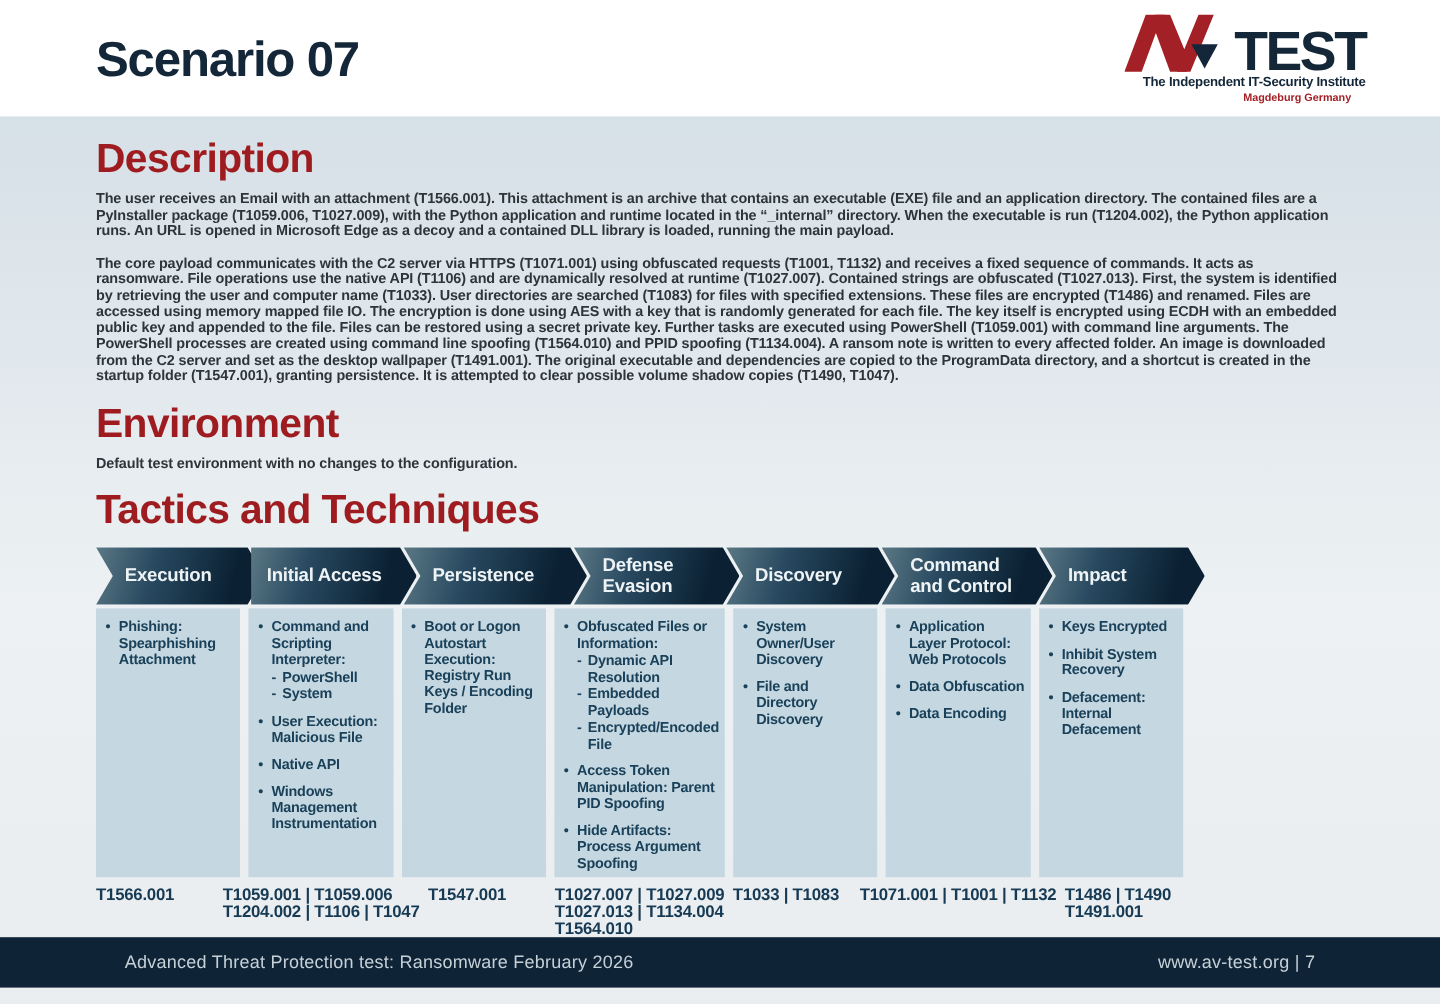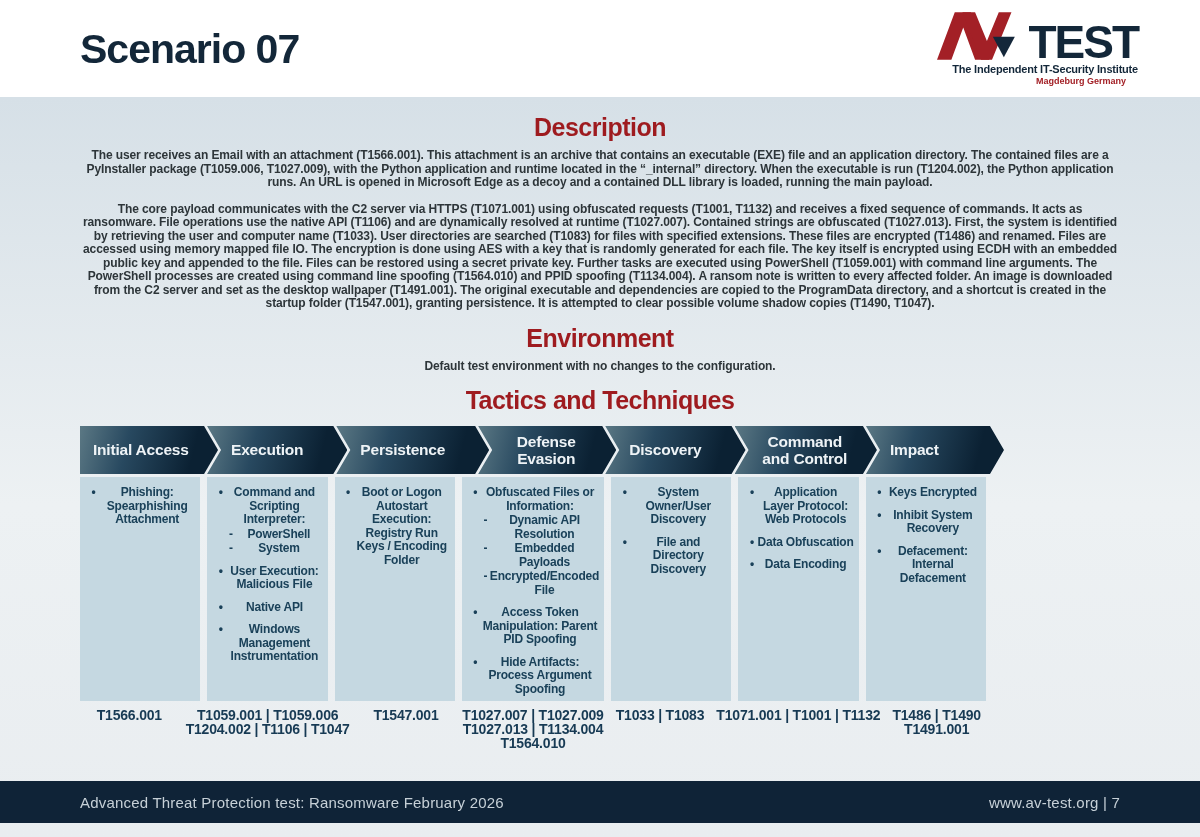--- a/index.html
+++ b/index.html
@@ -1,21 +1,21 @@
 <!DOCTYPE html>
 <html style="--accent_red: #9e1b1f; --navy: #132739; --brand_red: #a32026; --arrow_light: #5b7884; --arrow_mid: #284960; --arrow_dark: #0b2133; --box_bg: #c5d8e1; --col_text: #1a4159; --ids_text: #173a54; --body_text: #2d3539; --footer_bg: #0f2337; --footer_text: #c6d0d7;"><head>
 <meta charset="utf-8">
 <style>
   html,body{margin:0;padding:0;}
   body{
     width:1200px;height:837px;overflow:hidden;
     font-family:"Liberation Sans", sans-serif;
     background:#ffffff;
   }
-  .slide{position:relative;width:1200px;height:684px;text-align:center;}
+  .slide{position:relative;width:1200px;height:684px;}
 
   
   .hdr{position:relative;height:97px;background:#ffffff;}
   .hdr h1{
     position:absolute;left:80px;top:26px;margin:0;
     font-size:41px;font-weight:bold;letter-spacing:-1px;
     color:var(--navy,#132739);
   }
   .logo{position:absolute;top:10px;right:62px;display:flex;flex-direction:column;align-items:flex-end;}
   .logo-row{display:flex;align-items:flex-end;gap:3px;}
@@ -33,21 +33,21 @@
     color:var(--brand_red,#a32026);
   }
 
   
   .content{
     position:relative;height:740px;box-sizing:border-box;
     padding:16px 80px 0 80px;
     background:linear-gradient(180deg,#d6e0e7 0%,#edf1f3 55%,#e9edf0 100%);
   }
   .content h2{
-    margin:0 0 7px 0;font-size:25px;font-weight:bold;letter-spacing:-0.5px;
+    margin:0 0 7px 0;font-size:34px;font-weight:bold;letter-spacing:-0.5px;
     color:var(--accent_red,#9e1b1f);
   }
   .content h2.spaced{margin-top:0;}
   .content p{
     margin:0 0 13px 0;max-width:1042px;
     font-size:12px;line-height:13.5px;font-weight:bold;
     color:var(--body_text,#2d3539);
     letter-spacing:-0.1px;
   }
 
@@ -88,21 +88,21 @@
   .ids-row{margin-top:7px;}
   .tids{
     font-size:14px;line-height:14px;font-weight:bold;white-space:nowrap;
     color:var(--ids_text,#173a54);letter-spacing:-0.2px;
   }
 
   
   .ftr{
     position:absolute;left:0;right:0;bottom:14px;height:42px;
     display:flex;align-items:center;justify-content:space-between;
-    padding:0 80px;background:var(--footer_bg,#0f2337);
+    padding:0 104px;background:var(--footer_bg,#0f2337);
   }
   .ftr span{color:var(--footer_text,#c6d0d7);font-size:15px;letter-spacing:0.2px;}
 </style>
 </head>
 <body>
 
 <div class="slide">
 
   <header class="hdr">
     <h1>Scenario 07</h1>
@@ -125,25 +125,25 @@
     <p>The user receives an Email with an attachment (T1566.001). This attachment is an archive that contains an executable (EXE) file and an application directory. The contained files are a PyInstaller package (T1059.006, T1027.009), with the Python application and runtime located in the “_internal” directory. When the executable is run (T1204.002), the Python application runs. An URL is opened in Microsoft Edge as a decoy and a contained DLL library is loaded, running the main payload.</p>
     <p>The core payload communicates with the C2 server via HTTPS (T1071.001) using obfuscated requests (T1001, T1132) and receives a fixed sequence of commands. It acts as ransomware. File operations use the native API (T1106) and are dynamically resolved at runtime (T1027.007). Contained strings are obfuscated (T1027.013). First, the system is identified by retrieving the user and computer name (T1033). User directories are searched (T1083) for files with specified extensions. These files are encrypted (T1486) and renamed. Files are accessed using memory mapped file IO. The encryption is done using AES with a key that is randomly generated for each file. The key itself is encrypted using ECDH with an embedded public key and appended to the file. Files can be restored using a secret private key. Further tasks are executed using PowerShell (T1059.001) with command line arguments. The PowerShell processes are created using command line spoofing (T1564.010) and PPID spoofing (T1134.004).  A ransom note is written to every affected folder. An image is downloaded from the C2 server and set as the desktop wallpaper (T1491.001). The original executable and dependencies are copied to the ProgramData directory, and a shortcut is created in the startup folder (T1547.001), granting persistence. It is attempted to clear possible volume shadow copies (T1490, T1047).</p>
 
     <h2 class="spaced">Environment</h2>
     <p>Default test environment with no changes to the configuration.</p>
 
     <h2 class="spaced">Tactics and Techniques</h2>
 
     <div>
       <div class="arrow-row" id="arrow-row">
+          <div class="arrow">
+            <span class="arrow-label">Execution</span>
+          </div>
           <div class="arrow first">
             <span class="arrow-label">Initial Access</span>
-          </div>
-          <div class="arrow">
-            <span class="arrow-label">Execution</span>
           </div>
           <div class="arrow">
             <span class="arrow-label">Persistence</span>
           </div>
           <div class="arrow">
             <span class="arrow-label">Defense Evasion</span>
           </div>
           <div class="arrow">
             <span class="arrow-label">Discovery</span>
           </div>

